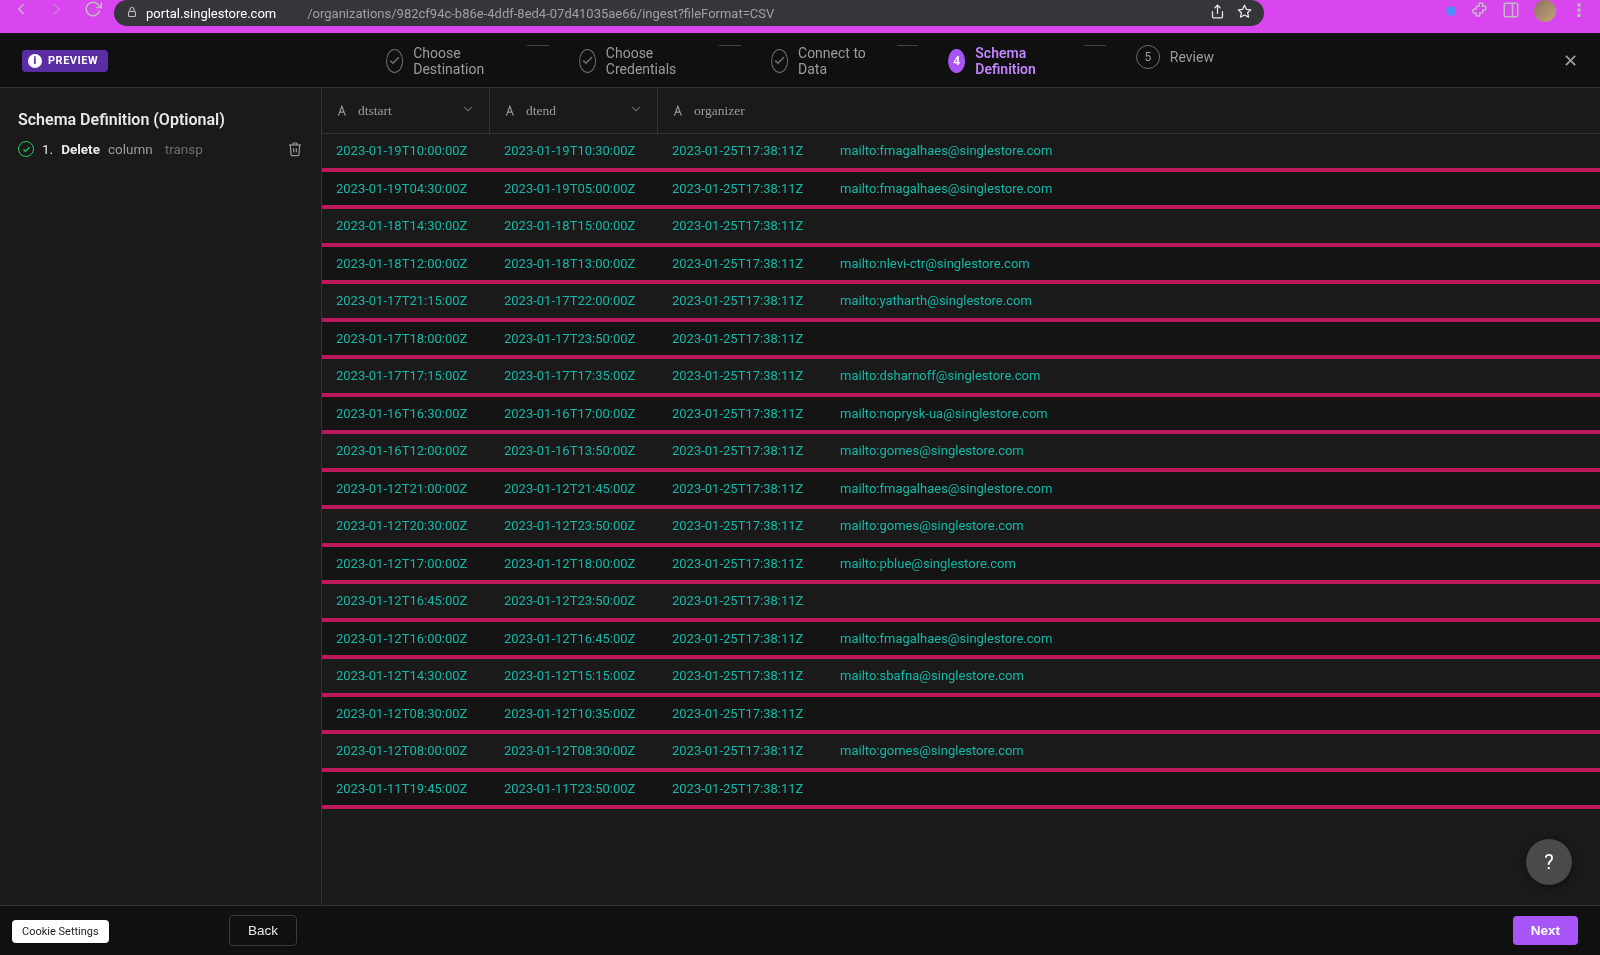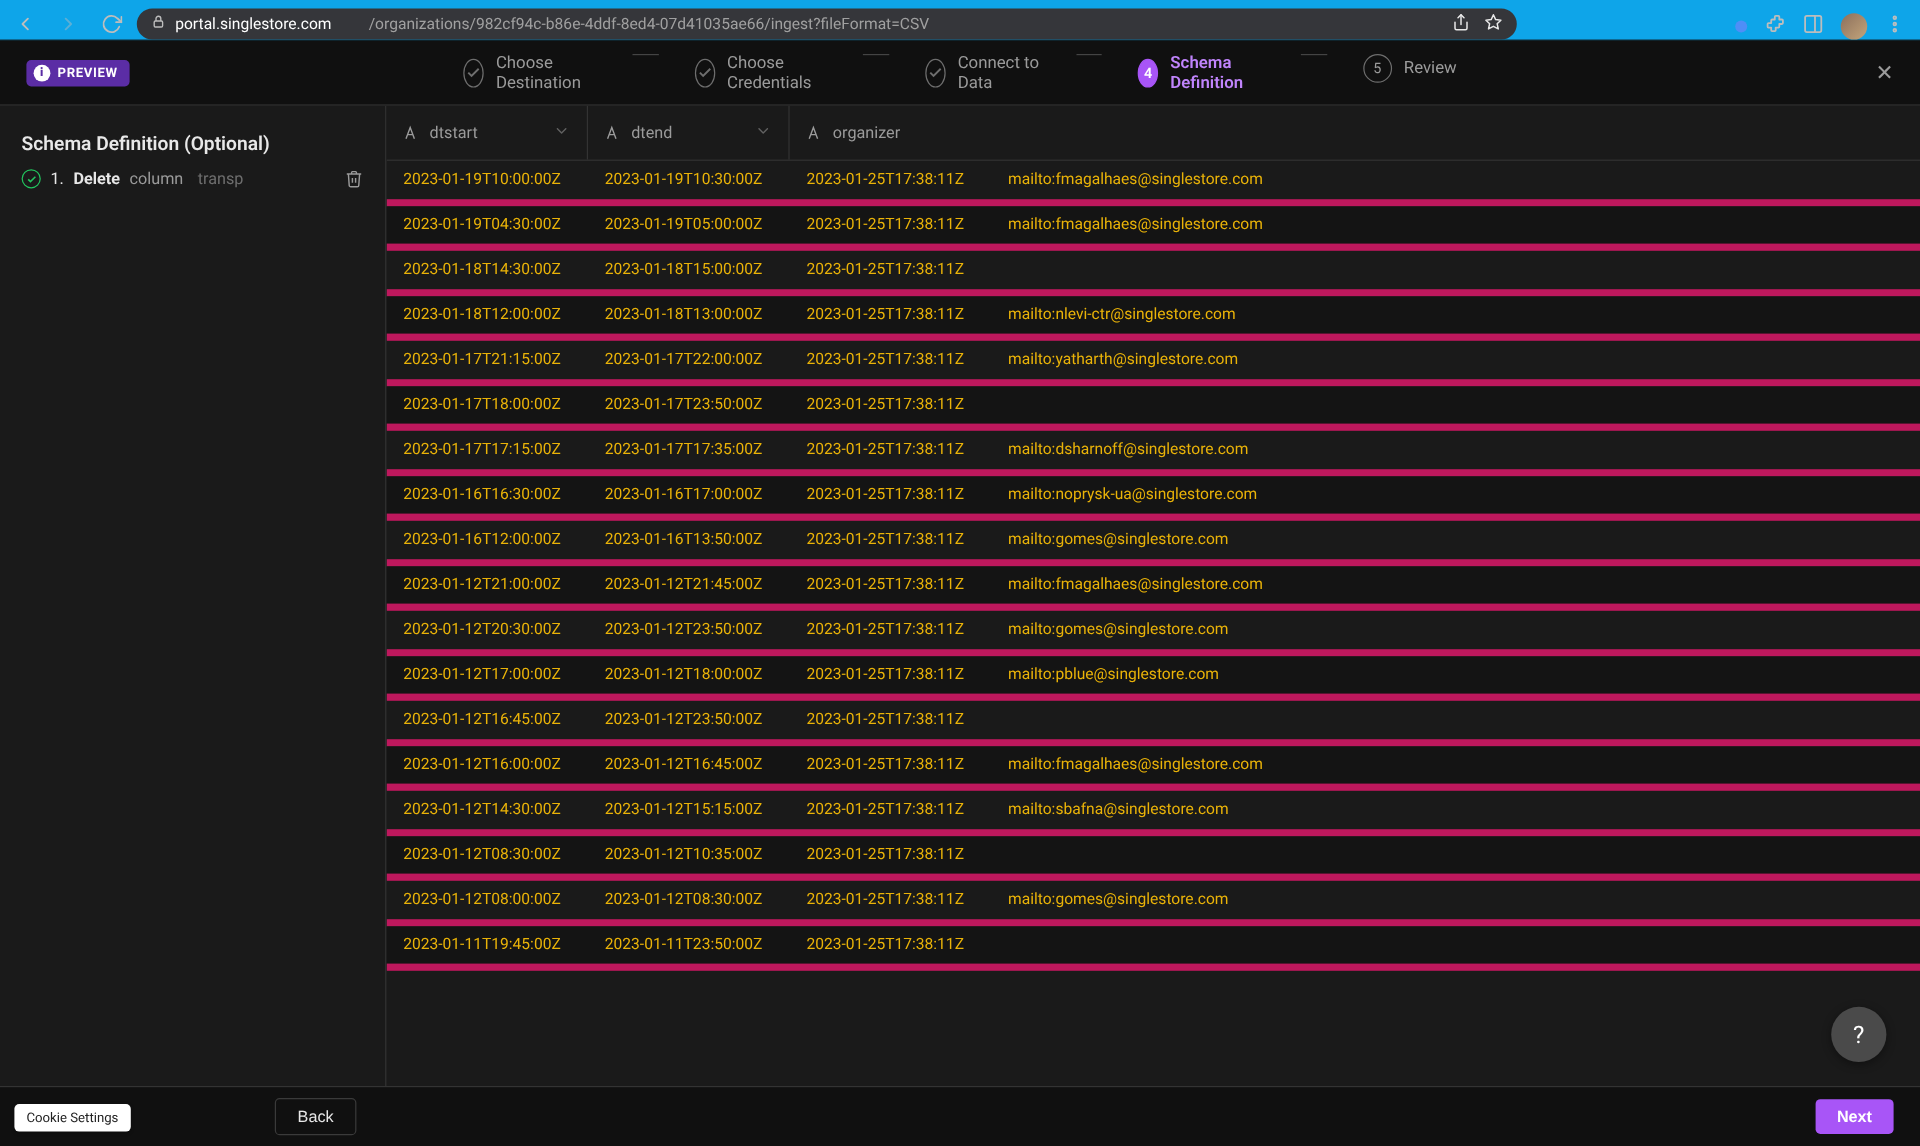--- a/index.html
+++ b/index.html
@@ -25,23 +25,23 @@
     background: var(--bg-main);
     color: var(--text);
     width: 1600px;
     height: 955px;
     overflow: hidden;
     font-size: 13.5px;
   }
   
   .chrome-bar {
     height: 34px;
-    background: #0ea5e9;
-    display:flex;
-    align-items:flex-end;
+    background: #d946ef;
+    display:flex;
+    align-items:flex-start;
     padding: 0 12px;
     gap: 12px;
     border-bottom:1px solid #111;
   }
   .chrome-icons-left { display:flex; gap:18px; align-items:center; color:#bdbdbd;}
   .chrome-icons-right { display:flex; gap:14px; align-items:center; color:#bdbdbd; margin-left:auto;}
   .chrome-url-bar {
     flex:0 1 1150px;
     background:#35363a;
     border-radius:16px;
@@ -133,34 +133,35 @@
   }
   .th {
     display:flex;
     align-items:center;
     gap:8px;
     padding:0 14px;
     color:var(--text-dim);
     font-size:13.5px;
     border-right:1px solid var(--border);
     position:relative;
+    font-family:Liberation Serif, serif;
   }
   .th:last-child{ border-right:none;}
   .th .chev { margin-left:auto; color:var(--text-dimmer); opacity:0.85;}
   .col-1{width:168px;} .col-2{width:168px;} .col-3{width:168px;} .col-4{flex:1;}
   .at-ico{width:14px;height:14px;stroke:var(--text-dim);stroke-width:2;fill:none;}
 
   .tbody{ overflow-y:auto; flex:1;}
   .trow{
     display:flex;
     height:37.5px;
     align-items:center;
-    border-bottom:6px solid #be185d;
+    border-bottom:4px solid #be185d;
     font-size:13px;
-    color:#eab308;
+    color:#14b8a6;
   }
   .trow:nth-child(even){ background:var(--bg-row-even);}
   .td{ padding:0 14px; white-space:nowrap; overflow:hidden; text-overflow:ellipsis;}
   .td.col-1,.td.col-2,.td.col-3{width:168px;}
   .td.col-4{flex:1;}
 
   
   .footer {
     height:50px;
     background: var(--bg-header);

